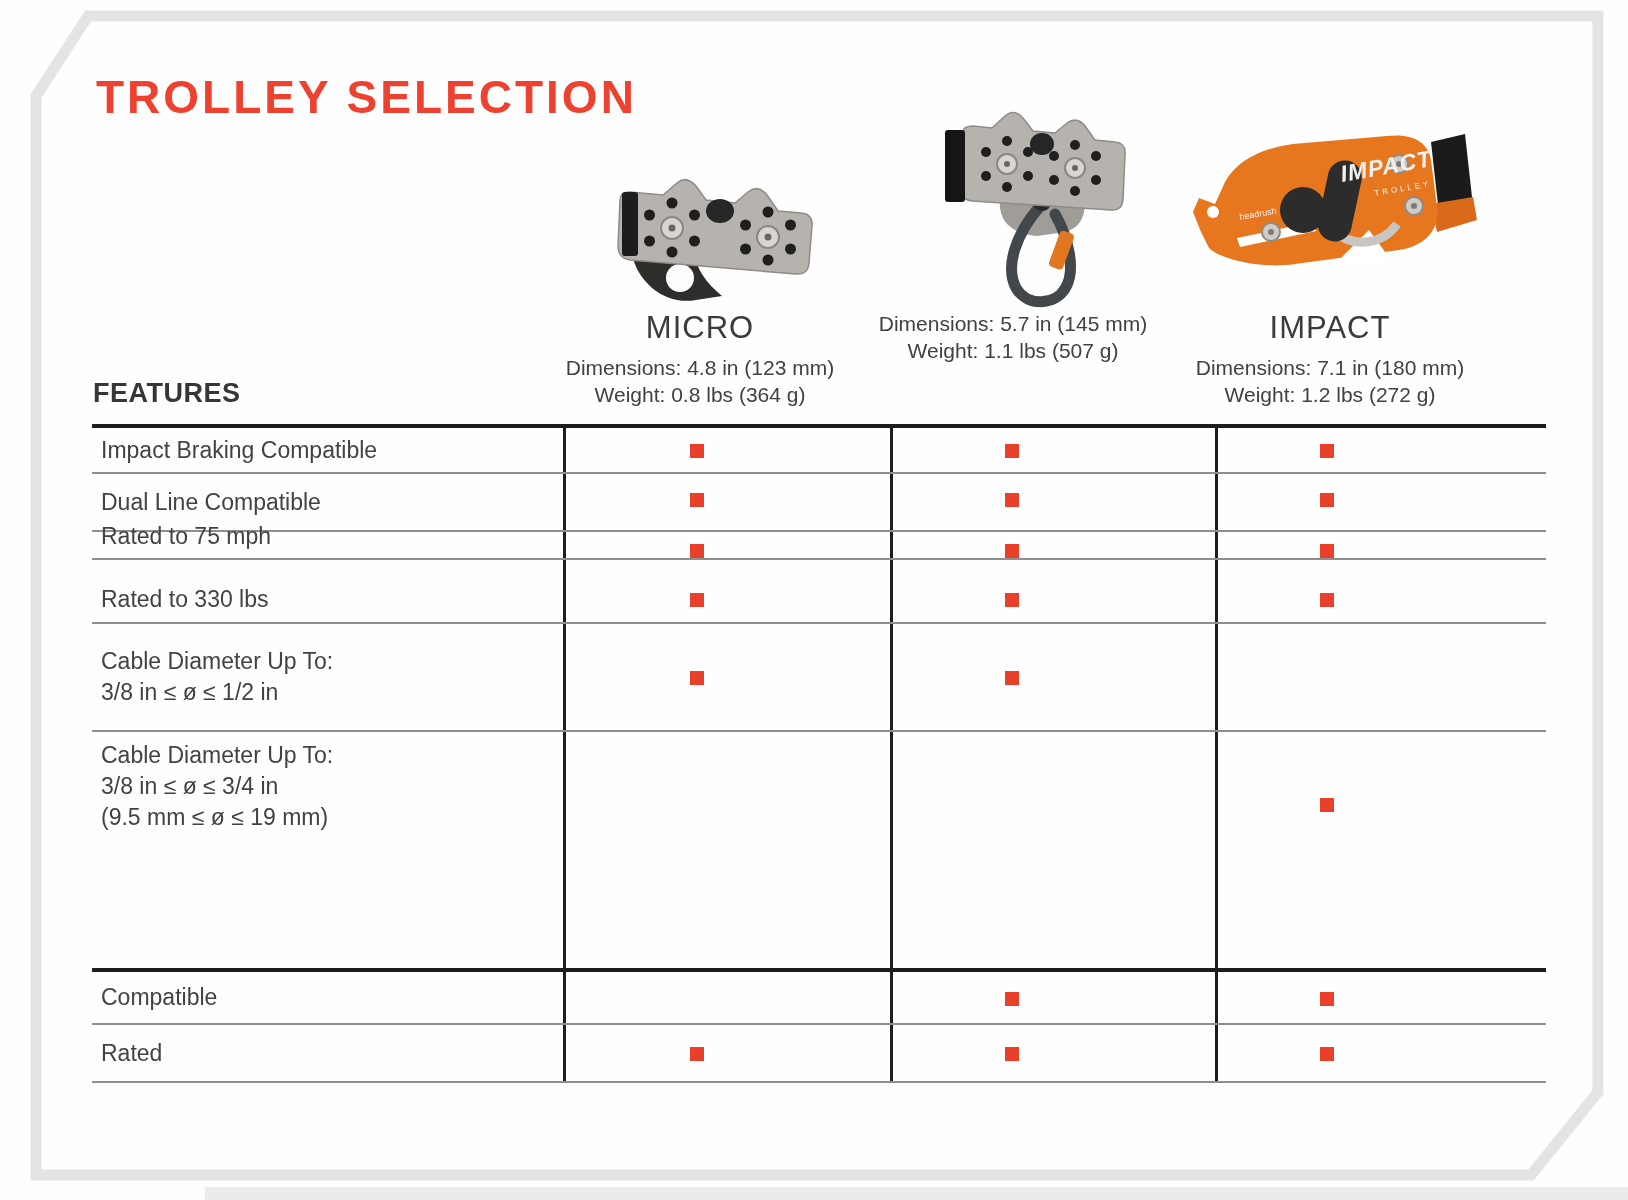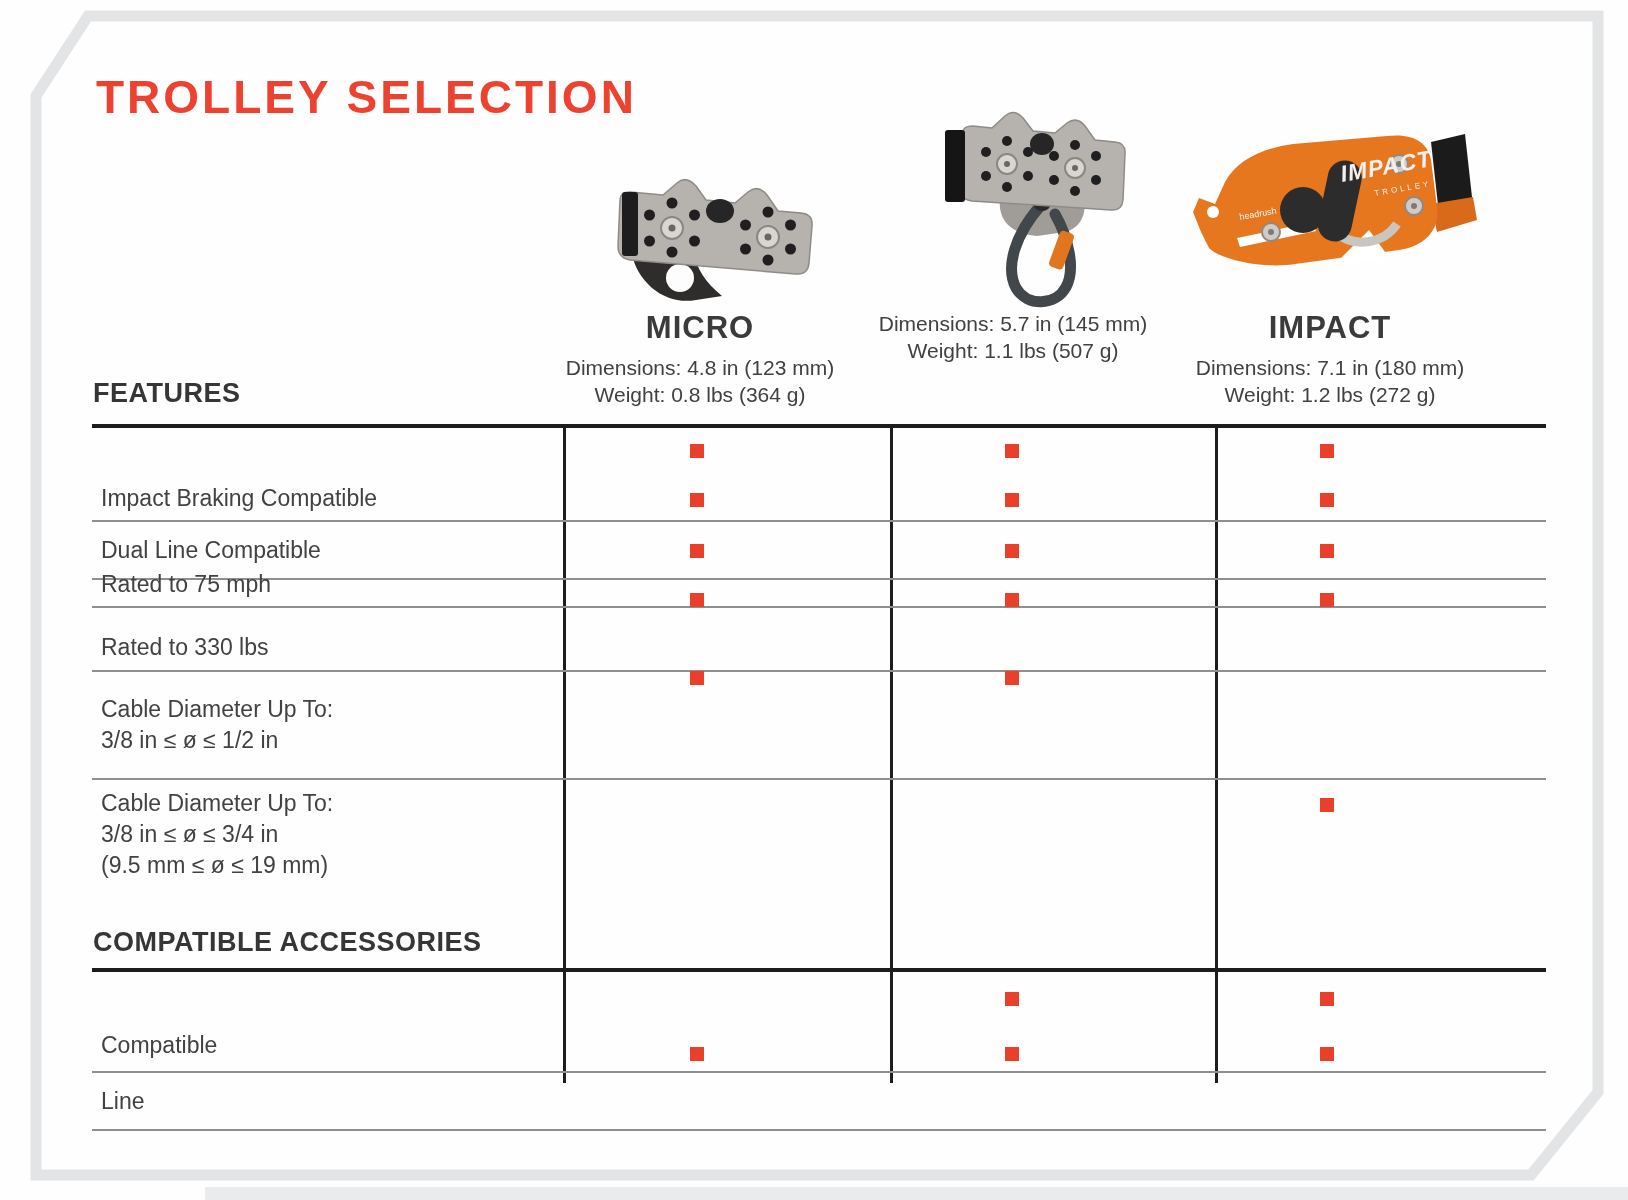--- a/index.html
+++ b/index.html
@@ -7,32 +7,32 @@
   #page{position:relative;width:1628px;height:1200px;background:#fefefe;overflow:hidden;}
 
   .frame-svg{position:absolute;left:0;top:0;width:1628px;height:1200px;pointer-events:none;}
 
   #title{position:absolute;left:96px;top:70px;font-size:46px;font-weight:bold;
          letter-spacing:3px;color:var(--accent);}
 
   .product-img{position:absolute;}
 
   .prod-head{position:absolute;width:320px;text-align:center;color:#3d3d3d;}
-  .prod-head .pname{font-size:31px;font-weight:bold;letter-spacing:1px;color:#3b3b3b;margin-bottom:8px;}
+  .prod-head .pname{font-size:31px;font-weight:normal;letter-spacing:1px;color:#3b3b3b;margin-bottom:8px;}
   .prod-head .pdim,.prod-head .pwt{font-size:21px;line-height:27px;color:#414141;}
 
   .section-head{font-size:27px;font-weight:bold;color:#363636;letter-spacing:0.5px;}
   #features-head{position:absolute;left:93px;top:378px;}
 
   #grid{position:absolute;left:92px;top:424px;width:1454px;height:659px;}
   #grid .topborder{position:absolute;left:0;top:0;width:100%;height:4px;background:var(--gridline);}
   #grid .vline{position:absolute;top:0;width:3px;height:659px;background:var(--gridline);}
   #grid .thickline{position:absolute;left:0;width:100%;height:4px;background:var(--gridline);}
   #grid .row{position:absolute;left:0;width:100%;box-sizing:border-box;display:flex;
-             flex-direction:column;justify-content:center;margin-top:48px;}
+             flex-direction:column;justify-content:center;}
   #grid .row.thin{border-bottom:2px solid var(--rowline);}
   #grid .row.aligntop{justify-content:flex-start;padding-top:8px;}
   #grid .lbl{font-size:23px;line-height:31px;color:#424242;padding-left:9px;}
   #grid .marker{position:absolute;width:14px;height:14px;background:var(--marker);}
   #acc-head{position:absolute;left:1px;top:496px;height:44px;display:flex;align-items:center;}
 
   .bottom-band{position:absolute;left:205px;top:1187px;width:1423px;height:13px;background:#eaebed;}
 </style>
 </head>
 <body>
@@ -139,21 +139,20 @@
   <div class="prod-head" style="left:1170px;top:310px">
     <div class="pname">IMPACT</div>
     <div class="pdim">Dimensions: 7.1 in (180 mm)</div>
     <div class="pwt">Weight: 1.2 lbs (272 g)</div>
   </div>
 
   <div id="features-head" class="section-head">FEATURES</div>
 
   <div id="grid">
     <div class="topborder"></div>
-    <div id="acc-head" class="section-head">COMPATIBLE ACCESSORIES</div>
   <div class="vline" style="left: 471px;"></div>
       <div class="vline" style="left: 798px;"></div>
       <div class="vline" style="left: 1123px;"></div>
       <div class="thickline" style="top: 544px;"></div>
       <div class="row thin" style="top: 4px; height: 46px;">
         <div class="lbl">Impact Braking Compatible</div>
       </div>
       <div class="marker" style="left: 598px; top: 20px;"></div>
       <div class="marker" style="left: 913px; top: 20px;"></div>
       <div class="marker" style="left: 1228px; top: 20px;"></div>
@@ -186,20 +185,20 @@
         <div class="lbl">3/8 in ≤ ø ≤ 3/4 in</div>
         <div class="lbl">(9.5 mm ≤ ø ≤ 19 mm)</div>
       </div>
       <div class="marker" style="left: 1228px; top: 374px;"></div>
       <div class="row thin" style="top: 548px; height: 53px;">
         <div class="lbl">Compatible</div>
       </div>
       <div class="marker" style="left: 913px; top: 567.5px;"></div>
       <div class="marker" style="left: 1228px; top: 567.5px;"></div>
       <div class="row thin" style="top: 601px; height: 58px;">
-        <div class="lbl">Line</div>
+        <div class="lbl">Rated</div>
       </div>
       <div class="marker" style="left: 598px; top: 623px;"></div>
       <div class="marker" style="left: 913px; top: 623px;"></div>
       <div class="marker" style="left: 1228px; top: 623px;"></div>
     </div>
 
 </div>
 
 </body></html>

